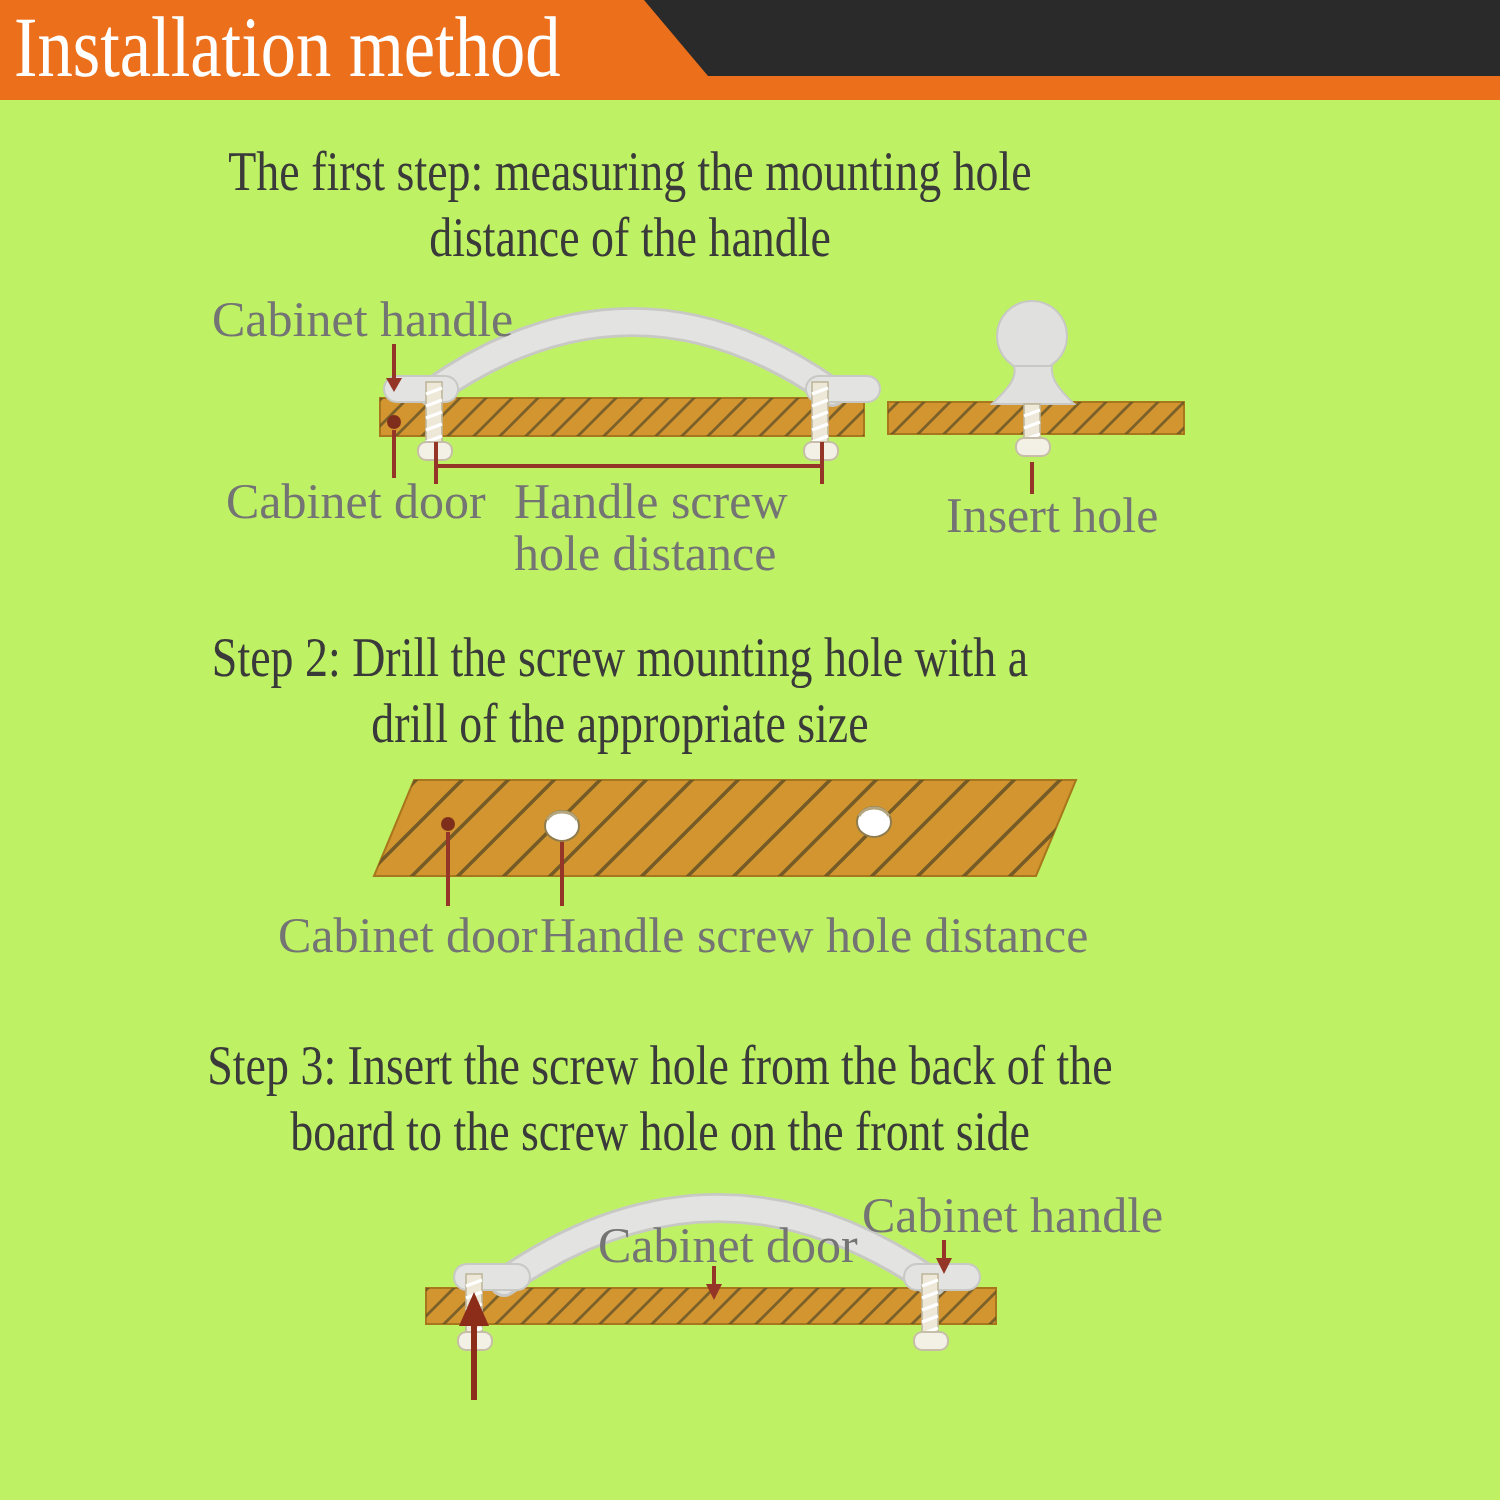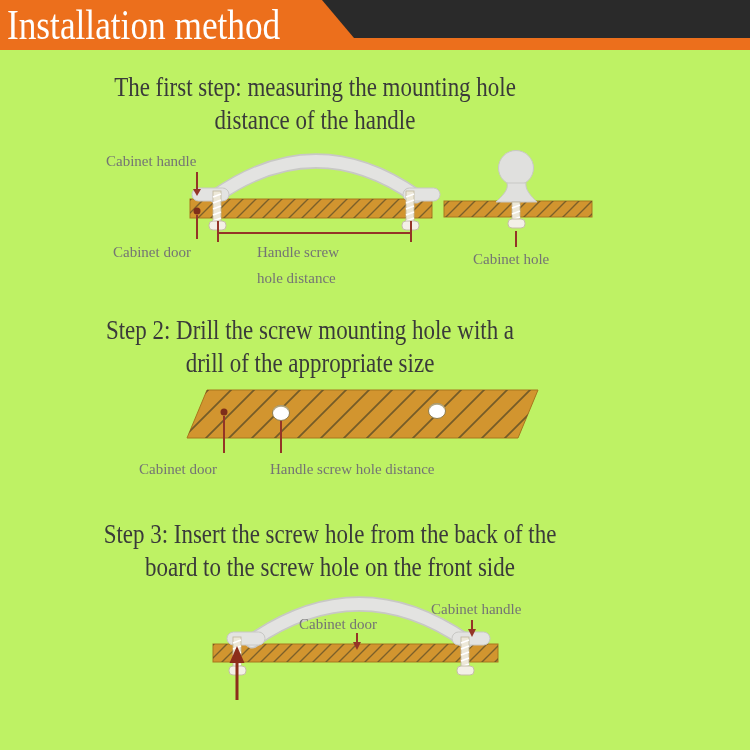--- a/index.html
+++ b/index.html
@@ -14,21 +14,21 @@
             font-size:43px; white-space:nowrap; transform:scaleX(0.82); transform-origin:0 50%; }
 
   
   .heading { position:absolute; color:#3A3A3A; font-size:28px; line-height:33px; text-align:center;
              transform:scaleX(0.82); transform-origin:center top; }
   .h1 { left:0; top:70px;  width:630px; }
   .h2 { left:0; top:313px; width:620px; }
   .h3 { left:0; top:517px; width:660px; }
 
   
-  .lbl { position:absolute; color:#747474; font-size:15px; line-height:26px; white-space:pre-line; }
+  .lbl { position:absolute; color:#747474; font-size:25px; line-height:26px; white-space:pre-line; }
   .l-s1-handle { left:106px; top:148px; }
   .l-s1-door   { left:113px; top:239px; }
   .l-s1-dist   { left:257px; top:239px; }
   .l-s1-single { left:473px; top:246px; }
   .l-s2-door   { left:139px; top:456px; }
   .l-s2-dist   { left:270px; top:456px; }
   .l-s3-door   { left:299px; top:611px; }
   .l-s3-handle { left:431px; top:596px; }
   .l-s3-note   { left:245px; top:672px; font-size:20px; line-height:24px; }
 
@@ -161,21 +161,21 @@
   </svg>
 
   <div class="heading h1">
     <div>The first step: measuring the mounting hole</div>
     <div>distance of the handle</div>
   </div>
   <div class="lbl l-s1-handle">Cabinet handle</div>
   <div class="lbl l-s1-door">Cabinet door</div>
   <div class="lbl l-s1-dist">Handle screw
 hole distance</div>
-  <div class="lbl l-s1-single">Cabinet hole</div>
+  <div class="lbl l-s1-single">Insert hole</div>
 
   <div class="heading h2">
     <div>Step 2: Drill the screw mounting hole with a</div>
     <div>drill of the appropriate size</div>
   </div>
   <div class="lbl l-s2-door">Cabinet door</div>
   <div class="lbl l-s2-dist">Handle screw hole distance</div>
 
   <div class="heading h3">
     <div>Step 3: Insert the screw hole from the back of the</div>

